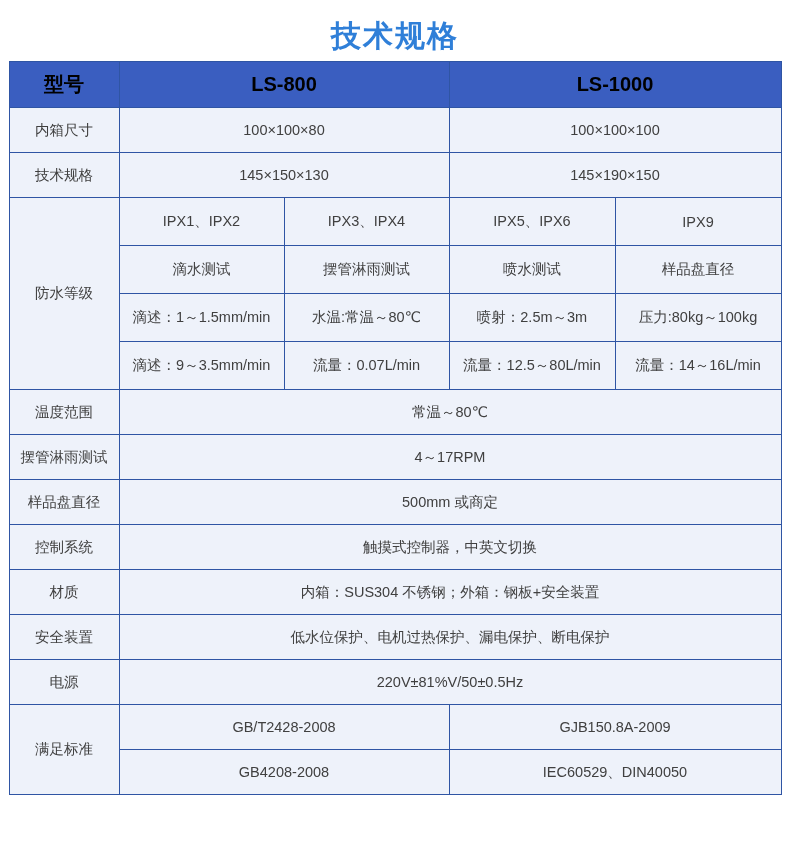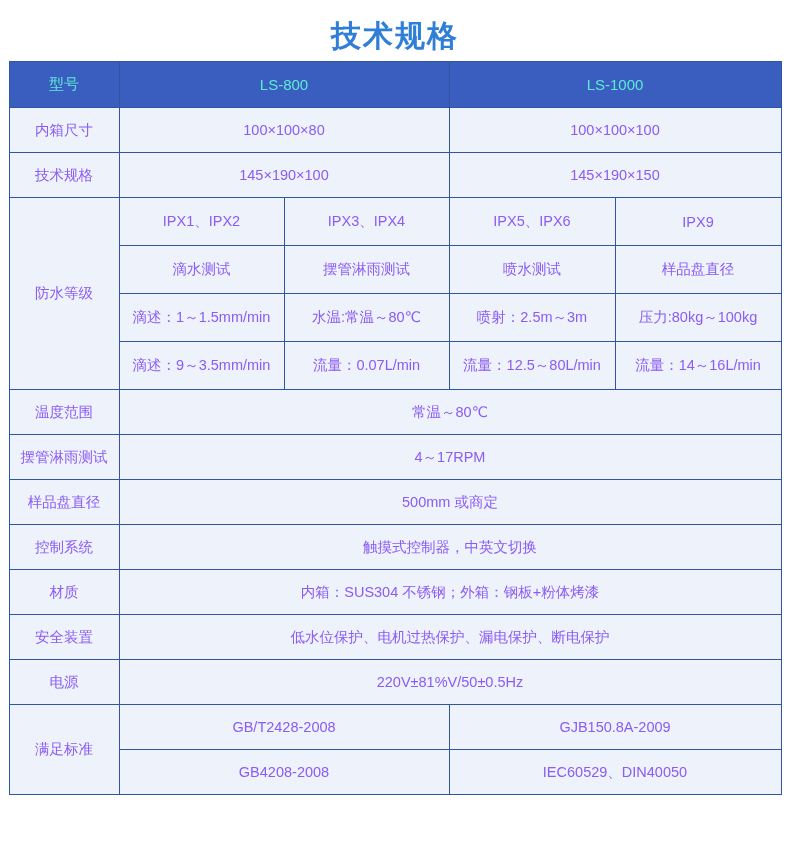--- a/index.html
+++ b/index.html
@@ -35,30 +35,30 @@
     margin: 0 auto;
     table-layout: fixed;
   }
   table.spec td, table.spec th {
     border: 1px solid #2f55a4;
     text-align: center;
     vertical-align: middle;
     font-size: 14.5px;
     font-weight: 400;
     padding: 0 4px;
-    color: #8b5cf6;
+    color: #404040;
     background: #eef2fa;
   }
   
   tr.header td {
     background: #3a5ec0;
-    color: #5eead4;
-    font-weight: 400;
+    color: #000000;
+    font-weight: 700;
     height: 45px;
-    font-size: 15px;
+    font-size: 20px;
   }
   tr.header td.label {
     background: #3a5ec0;
   }
   
   td.label {
     width: 110px;
     background: #e3eaf7;
     font-weight: 700;
     font-size: 15px;
@@ -95,21 +95,21 @@
       </tr>
 
       <tr class="r-mid">
         <td class="label">内箱尺寸</td>
         <td class="cell" colspan="2">100×100×80</td>
         <td class="cell" colspan="2">100×100×100</td>
       </tr>
 
       <tr class="r-mid">
         <td class="label">技术规格</td>
-        <td class="cell" colspan="2">145×190×100</td>
+        <td class="cell" colspan="2">145×150×130</td>
         <td class="cell" colspan="2">145×190×150</td>
       </tr>
 
       <tr class="r-tall">
         <td class="label" rowspan="4">防水等级</td>
         <td class="cell">IPX1、IPX2</td>
         <td class="cell">IPX3、IPX4</td>
         <td class="cell">IPX5、IPX6</td>
         <td class="cell">IPX9</td>
       </tr>
@@ -150,21 +150,21 @@
         <td class="cell" colspan="4">500mm 或商定</td>
       </tr>
 
       <tr class="r-mid">
         <td class="label">控制系统</td>
         <td class="cell" colspan="4">触摸式控制器，中英文切换</td>
       </tr>
 
       <tr class="r-mid">
         <td class="label">材质</td>
-        <td class="cell" colspan="4">内箱：SUS304 不锈钢；外箱：钢板+粉体烤漆</td>
+        <td class="cell" colspan="4">内箱：SUS304 不锈钢；外箱：钢板+安全装置</td>
       </tr>
 
       <tr class="r-mid">
         <td class="label">安全装置</td>
         <td class="cell" colspan="4">低水位保护、电机过热保护、漏电保护、断电保护</td>
       </tr>
 
       <tr class="r-mid">
         <td class="label">电源</td>
         <td class="cell" colspan="4">220V±81%V/50±0.5Hz</td>

